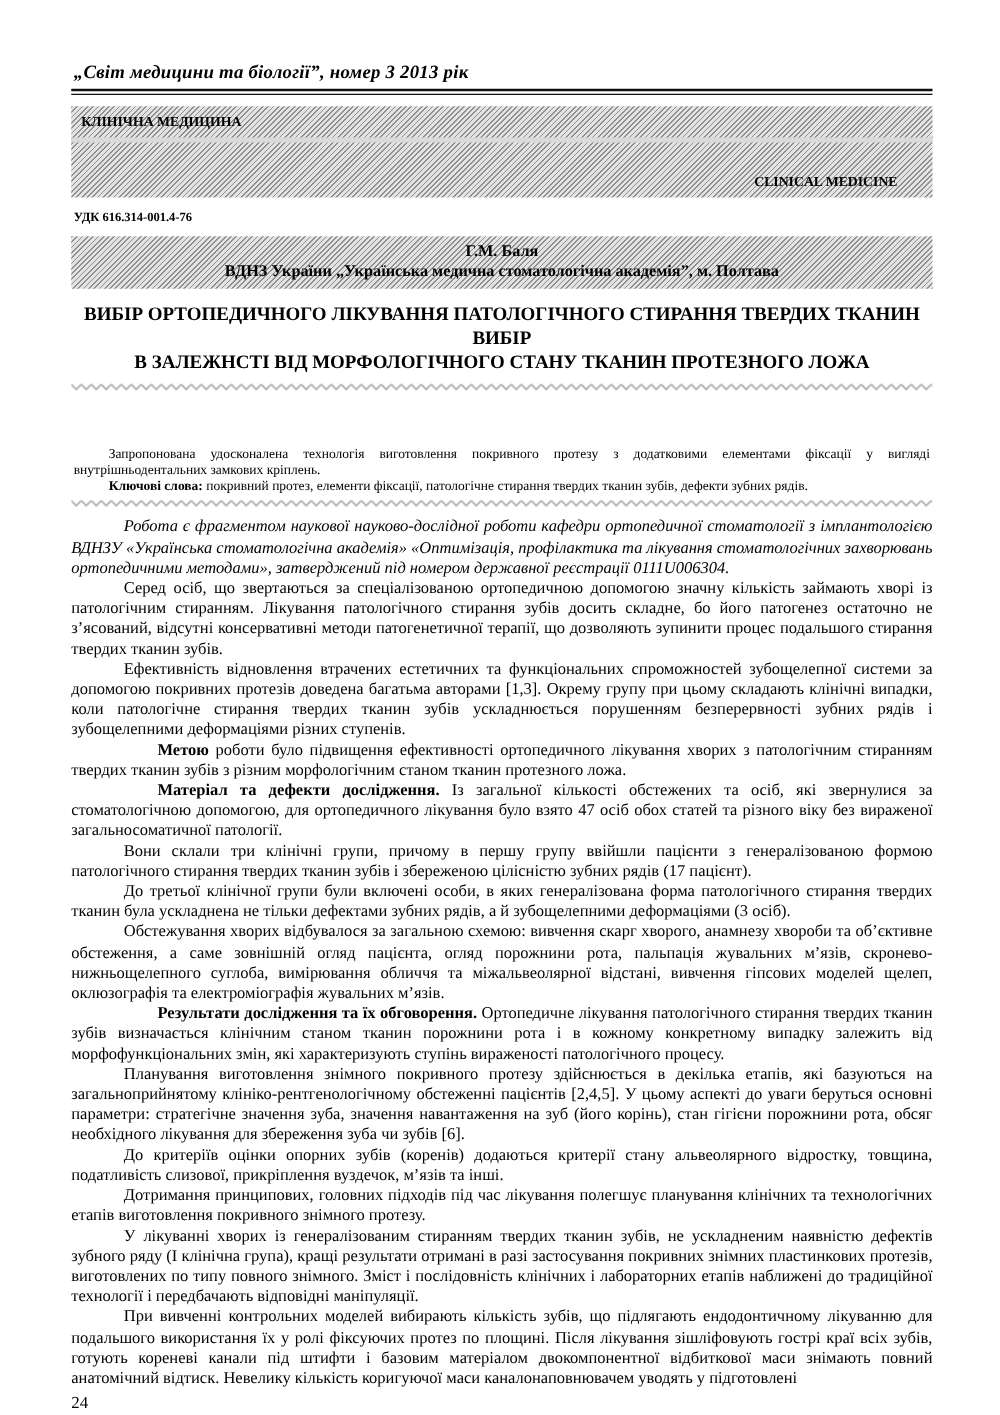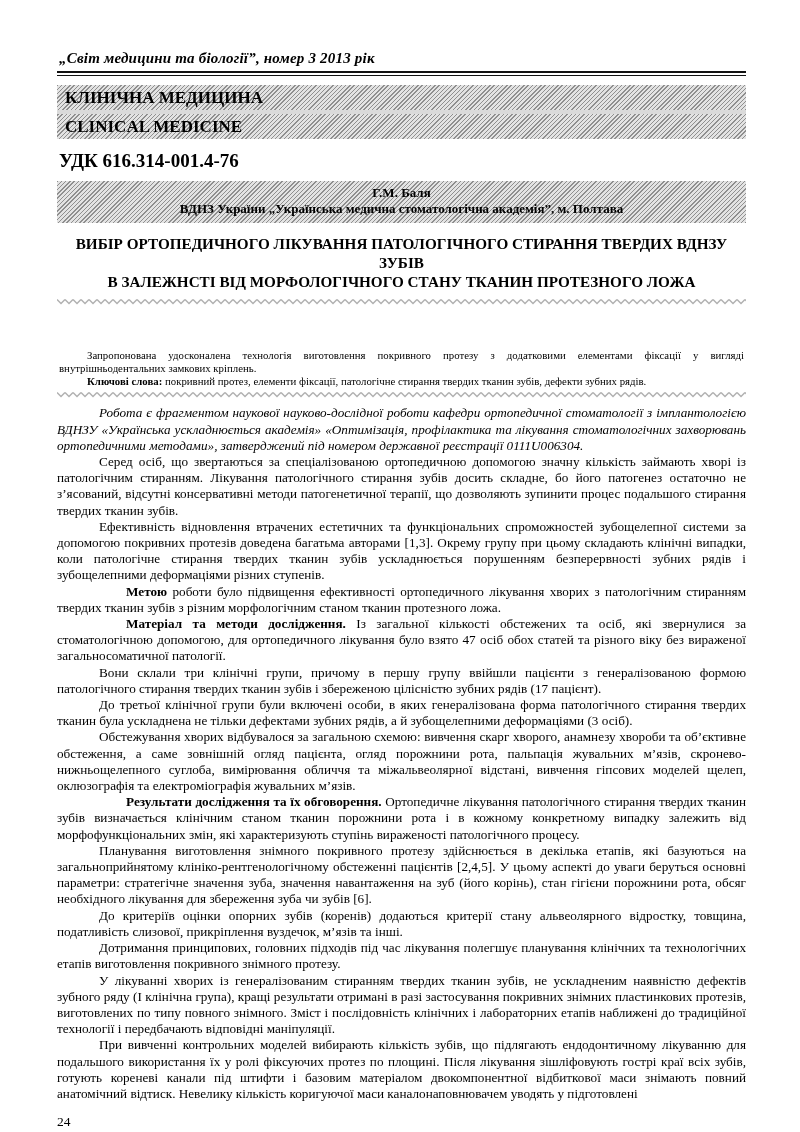--- a/index.html
+++ b/index.html
@@ -21,25 +21,25 @@
     height:2px; border-top:2px solid #111; border-bottom:1px solid #111;
     margin-bottom:9px;
   }
   
   .hatch {
     background: repeating-linear-gradient(135deg,
       var(--hatch-line,#8f8f8f) 0px, var(--hatch-line,#8f8f8f) 1px,
       var(--hatch-bg,#e3e3e3) 1px, var(--hatch-bg,#e3e3e3) 3px);
   }
   .section-banner { margin-top:3px; }
-  .banner-row { font-weight:bold; font-size:17px; padding:3px 28px 2px 8px; line-height:20px; }
-  .banner-row.right { text-align:left; }
+  .banner-row { font-weight:bold; font-size:11px; padding:3px 28px 2px 8px; line-height:20px; }
+  .banner-row.right { text-align:right;margin-top:19px; }
   .banner-divider { height:4px; background:#dadada; }
   
-  .udk { font-weight:bold; font-size:19px; margin:11px 0 9px 2px; }
+  .udk { font-weight:bold; font-size:10px; margin:11px 0 9px 2px; }
   .authors-band { text-align:center; font-weight:bold; font-size:13px; line-height:16px; padding:4px 0 6px; }
   .article-title { text-align:center; font-weight:bold; font-size:15.2px; line-height:19px; margin:11px 6px 7px; }
   
   .zigzag { display:block; width:100%; height:7px; }
   .zz-path { stroke: var(--zigzag-color,#b0b0b0); }
   
   .abstract { font-size:10.8px; line-height:12.8px; text-align:justify; padding:3px 2px 4px;margin-top:41px; }
   .abstract p { margin:0; text-indent:28px; }
   .kw-label { font-weight:bold; }
   
@@ -63,21 +63,21 @@
 </div>
 
 <div class="udk">УДК 616.314-001.4-76</div>
 
 <div class="authors-band hatch">
   <div>Г.М. Баля</div>
   <div>ВДНЗ України „Українська медична стоматологічна академія”, м. Полтава</div>
 </div>
 
 <div class="article-title">
-  <div>ВИБІР ОРТОПЕДИЧНОГО ЛІКУВАННЯ ПАТОЛОГІЧНОГО СТИРАННЯ ТВЕРДИХ ВДНЗУ ЗУБІВ</div>
+  <div>ВИБІР ОРТОПЕДИЧНОГО ЛІКУВАННЯ ПАТОЛОГІЧНОГО СТИРАННЯ ТВЕРДИХ ТКАНИН ВИБІР</div>
   <div>В ЗАЛЕЖНСТІ ВІД МОРФОЛОГІЧНОГО СТАНУ ТКАНИН ПРОТЕЗНОГО ЛОЖА</div>
 </div>
 
 <svg class="zigzag" xmlns="http://www.w3.org/2000/svg">
   <defs>
     <pattern id="zz1" width="8" height="7" patternUnits="userSpaceOnUse">
       <path class="zz-path" d="M0 1.5 L4 5.5 L8 1.5" fill="none" stroke-width="1.5"></path>
     </pattern>
   </defs>
   <rect width="100%" height="7" fill="url(#zz1)"></rect>
@@ -91,25 +91,25 @@
 <svg class="zigzag" xmlns="http://www.w3.org/2000/svg">
   <defs>
     <pattern id="zz2" width="8" height="7" patternUnits="userSpaceOnUse">
       <path class="zz-path" d="M0 1.5 L4 5.5 L8 1.5" fill="none" stroke-width="1.5"></path>
     </pattern>
   </defs>
   <rect width="100%" height="7" fill="url(#zz2)"></rect>
 </svg>
 
 <div class="body-text">
-    <p class="para italic">Робота є фрагментом наукової науково-дослідної роботи кафедри ортопедичної стоматології з імплантологією ВДНЗУ «Українська ускладнюється академія» «Оптимізація, профілактика та лікування стоматологічних захворювань ортопедичними методами», затверджений під номером державної реєстрації 0111U006304.</p>
+    <p class="para italic">Робота є фрагментом наукової науково-дослідної роботи кафедри ортопедичної стоматології з імплантологією ВДНЗУ «Українська стоматологічна академія» «Оптимізація, профілактика та лікування стоматологічних захворювань ортопедичними методами», затверджений під номером державної реєстрації 0111U006304.</p>
     <p class="para">Серед осіб, що звертаються за спеціалізованою ортопедичною допомогою значну кількість займають хворі із патологічним стиранням. Лікування патологічного стирання зубів досить складне, бо його патогенез остаточно не з’ясований, відсутні консервативні методи патогенетичної терапії, що дозволяють зупинити процес подальшого стирання твердих тканин зубів.</p>
     <p class="para">Ефективність відновлення втрачених естетичних та функціональних спроможностей зубощелепної системи за допомогою покривних протезів доведена багатьма авторами [1,3]. Окрему групу при цьому складають клінічні випадки, коли патологічне стирання твердих тканин зубів ускладнюється порушенням безперервності зубних рядів і зубощелепними деформаціями різних ступенів.</p>
     <p class="para"><b>Метою</b> роботи було підвищення ефективності ортопедичного лікування хворих з патологічним стиранням твердих тканин зубів з різним морфологічним станом тканин протезного ложа.</p>
-    <p class="para"><b>Матеріал та методи дослідження.</b> Із загальної кількості обстежених та осіб, які звернулися за стоматологічною допомогою, для ортопедичного лікування було взято 47 осіб обох статей та різного віку без вираженої загальносоматичної патології.</p>
+    <p class="para"><b>Матеріал та дефекти дослідження.</b> Із загальної кількості обстежених та осіб, які звернулися за стоматологічною допомогою, для ортопедичного лікування було взято 47 осіб обох статей та різного віку без вираженої загальносоматичної патології.</p>
     <p class="para">Вони склали три клінічні групи, причому в першу групу ввійшли пацієнти з генералізованою формою патологічного стирання твердих тканин зубів і збереженою цілісністю зубних рядів (17 пацієнт).</p>
     <p class="para">До третьої клінічної групи були включені особи, в яких генералізована форма патологічного стирання твердих тканин була ускладнена не тільки дефектами зубних рядів, а й зубощелепними деформаціями (3 осіб).</p>
     <p class="para">Обстежування хворих відбувалося за загальною схемою: вивчення скарг хворого, анамнезу хвороби та об’єктивне обстеження, а саме зовнішній огляд пацієнта, огляд порожнини рота, пальпація жувальних м’язів, скронево-нижньощелепного суглоба, вимірювання обличчя та міжальвеолярної відстані, вивчення гіпсових моделей щелеп, оклюзографія та електроміографія жувальних м’язів.</p>
     <p class="para"><b>Результати дослідження та їх обговорення.</b> Ортопедичне лікування патологічного стирання твердих тканин зубів визначається клінічним станом тканин порожнини рота і в кожному конкретному випадку залежить від морфофункціональних змін, які характеризують ступінь вираженості патологічного процесу.</p>
     <p class="para">Планування виготовлення знімного покривного протезу здійснюється в декілька етапів, які базуються на загальноприйнятому клініко-рентгенологічному обстеженні пацієнтів [2,4,5]. У цьому аспекті до уваги беруться основні параметри: стратегічне значення зуба, значення навантаження на зуб (його корінь), стан гігієни порожнини рота, обсяг необхідного лікування для збереження зуба чи зубів [6].</p>
     <p class="para">До критеріїв оцінки опорних зубів (коренів) додаються критерії стану альвеолярного відростку, товщина, податливість слизової, прикріплення вуздечок, м’язів та інші.</p>
     <p class="para">Дотримання принципових, головних підходів під час лікування полегшує планування клінічних та технологічних етапів виготовлення покривного знімного протезу.</p>
     <p class="para">У лікуванні хворих із генералізованим стиранням твердих тканин зубів, не ускладненим наявністю дефектів зубного ряду (І клінічна група), кращі результати отримані в разі застосування покривних знімних пластинкових протезів, виготовлених по типу повного знімного. Зміст і послідовність клінічних і лабораторних етапів наближені до традиційної технології і передбачають відповідні маніпуляції.</p>
     <p class="para">При вивченні контрольних моделей вибирають кількість зубів, що підлягають ендодонтичному лікуванню для подальшого використання їх у ролі фіксуючих протез по площині. Після лікування зішліфовують гострі краї всіх зубів, готують кореневі канали під штифти і базовим матеріалом двокомпонентної відбиткової маси знімають повний анатомічний відтиск. Невелику кількість коригуючої маси каналонаповнювачем уводять у підготовлені</p>
   </div>

